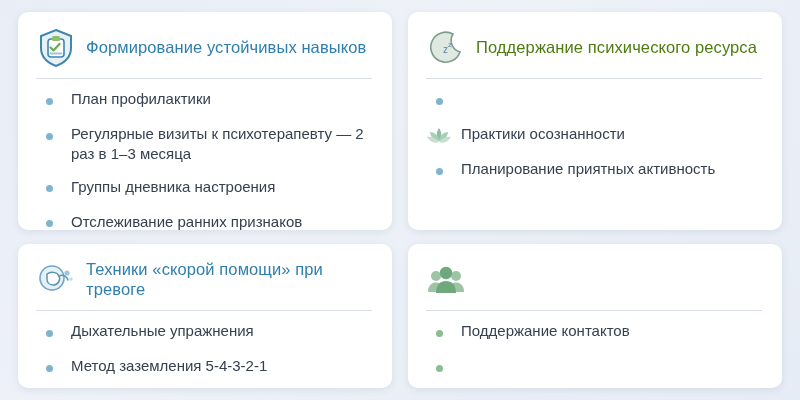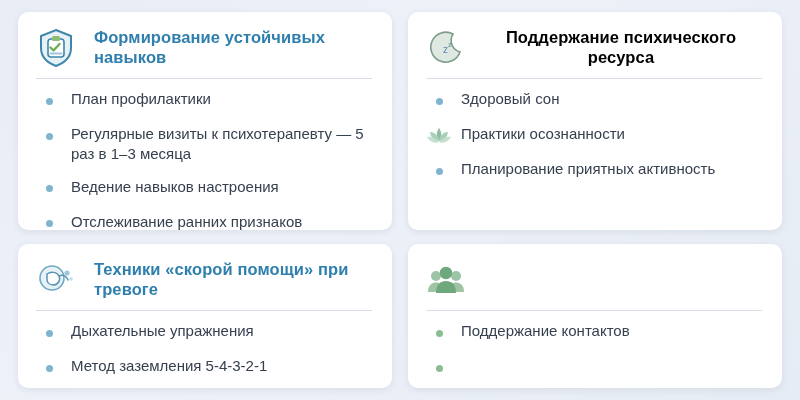--- a/index.html
+++ b/index.html
@@ -43,25 +43,24 @@
   .head-icon {
     width: 40px;
     height: 40px;
     flex: 0 0 40px;
     display: flex;
     align-items: center;
     justify-content: center;
   }
   .card-title {
     font-size: 16.5px;
-    font-weight: bold;
+    font-weight: normal;
     letter-spacing: 0.1px;
     line-height: 1.2;
     padding-right: 4px;
-    margin-left: 8px;
   }
   .title-rule {
     height: 1px;
     background: #d9dee8;
     margin: 0 0 10px 0;
   }
   .items {
     list-style: none;
     margin: 0;
     padding: 0;
@@ -89,21 +88,21 @@
     display: block;
   }
   .item-text {
     font-size: 15px;
     line-height: 1.35;
     color: #36404f;
   }
   
   .c1 .card-title { color: #2f7fae; }
   .c1 .bullet { background: #7fb4cf; }
-  .c2 .card-title { color: #000000; text-align: center; }
+  .c2 .card-title { color: #4d7c0f; text-align: center; }
   .c2 .bullet { background: #7fb4cf; }
   .c3 .card-title { color: #2f7fae; }
   .c3 .bullet { background: #7fb4cf; }
   .c4 .card-title { color: #5f9e6b; }
   .c4 .bullet { background: #8bbd93; }
   .card.c4 { box-shadow: 0 2px 7px rgba(90,110,140,0.13); }
 </style>
 </head>
 <body>
 
@@ -127,27 +126,27 @@
       <li class="item">
         <span class="item-icon">
             <span class="bullet"></span>
           </span>
         <span class="item-text">План профилактики</span>
       </li>
       <li class="item">
         <span class="item-icon">
             <span class="bullet"></span>
           </span>
-        <span class="item-text">Регулярные визиты к психотерапевту — 5 раз в 1–3 месяца</span>
-      </li>
-      <li class="item">
-        <span class="item-icon">
-            <span class="bullet"></span>
-          </span>
-        <span class="item-text">Ведение навыков настроения</span>
+        <span class="item-text">Регулярные визиты к психотерапевту — 2 раз в 1–3 месяца</span>
+      </li>
+      <li class="item">
+        <span class="item-icon">
+            <span class="bullet"></span>
+          </span>
+        <span class="item-text">Группы дневника настроения</span>
       </li>
       <li class="item">
         <span class="item-icon">
             <span class="bullet"></span>
           </span>
         <span class="item-text">Отслеживание ранних признаков ухудшения</span>
       </li>
     </ul>
   </div>
 
@@ -161,21 +160,20 @@
         </svg>
       </span>
       <div class="card-title">Поддержание психического ресурса</div>
     </div>
     <div class="title-rule"></div>
     <ul class="items">
       <li class="item">
         <span class="item-icon">
             <span class="bullet"></span>
           </span>
-        <span class="item-text">Здоровый сон</span>
       </li>
       <li class="item">
         <span class="item-icon">
           <svg width="26" height="20" viewBox="0 0 26 20">
             <path d="M13 2 C16 6 16 11 13 15 C10 11 10 6 13 2 Z" fill="#8fbfa3"></path>
             <path d="M4 6 C9 6 12.5 10 13 15 C8 15 4.5 11 4 6 Z" fill="#a9cfb8"></path>
             <path d="M22 6 C17 6 13.5 10 13 15 C18 15 21.5 11 22 6 Z" fill="#a9cfb8"></path>
             <path d="M1 11 C5 10 10 12 13 16 C9 18 3.5 15.5 1 11 Z" fill="#c3dfcd"></path>
             <path d="M25 11 C21 10 16 12 13 16 C17 18 22.5 15.5 25 11 Z" fill="#c3dfcd"></path>
           </svg>

